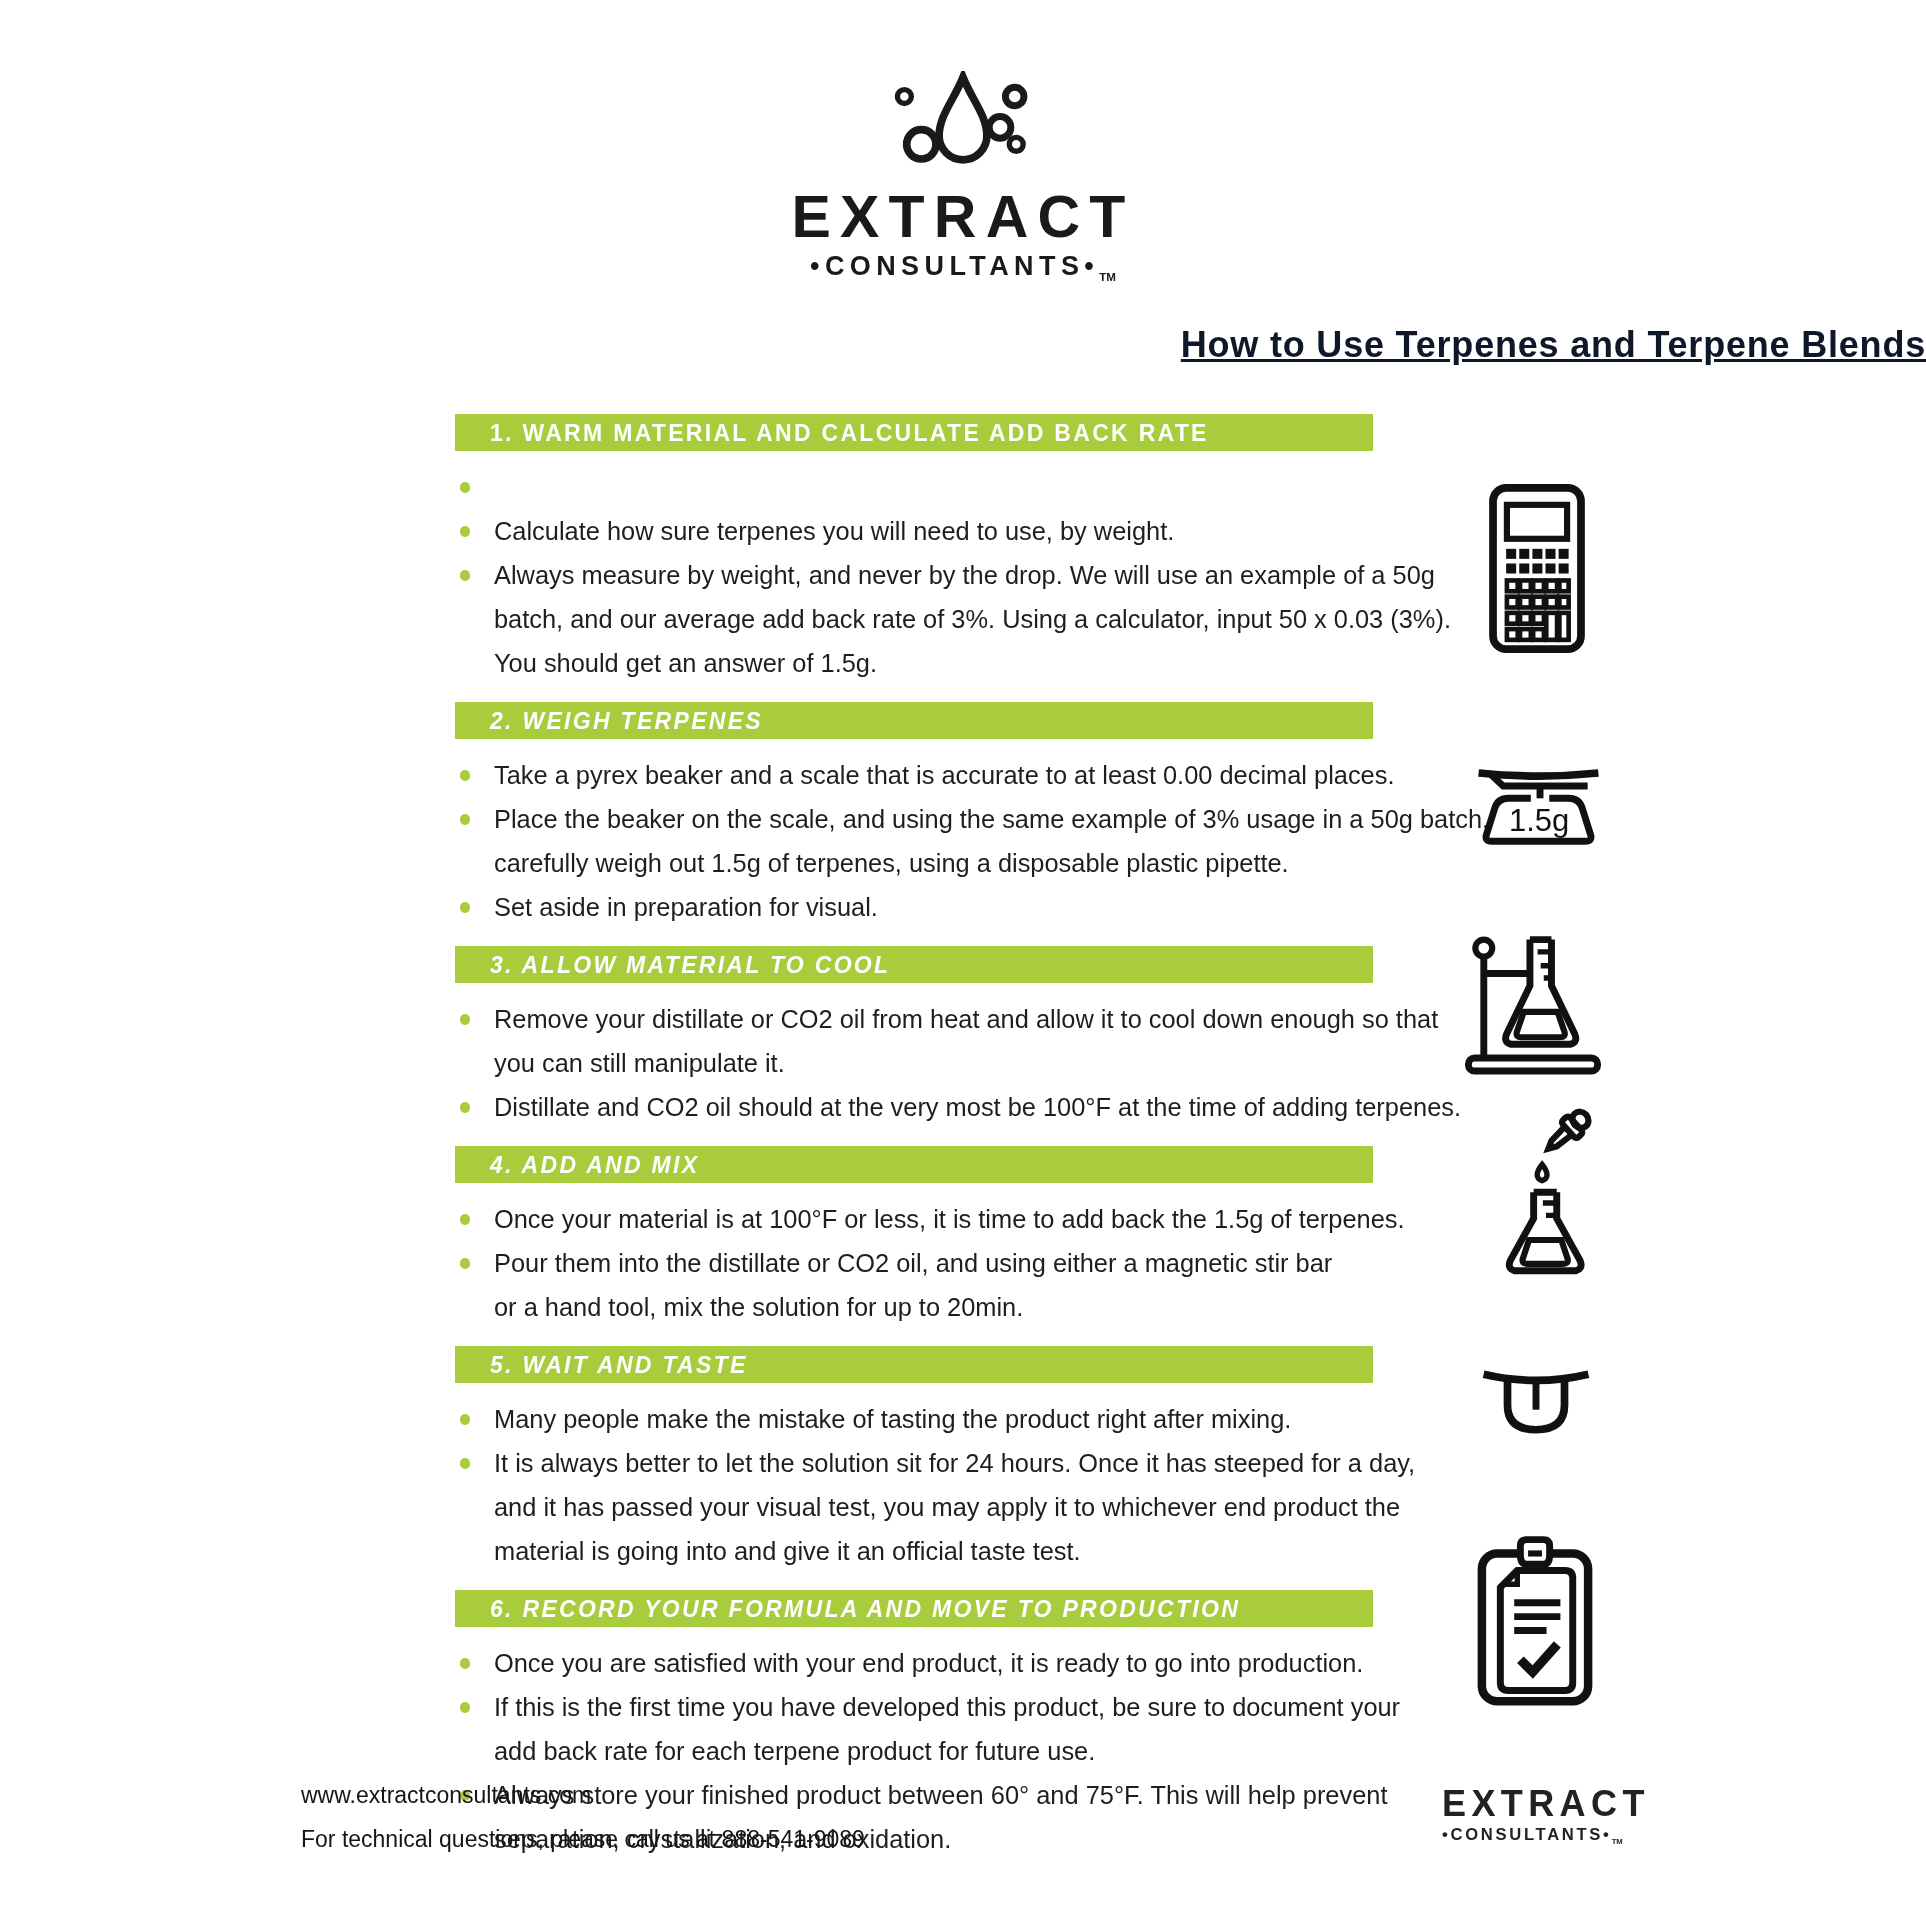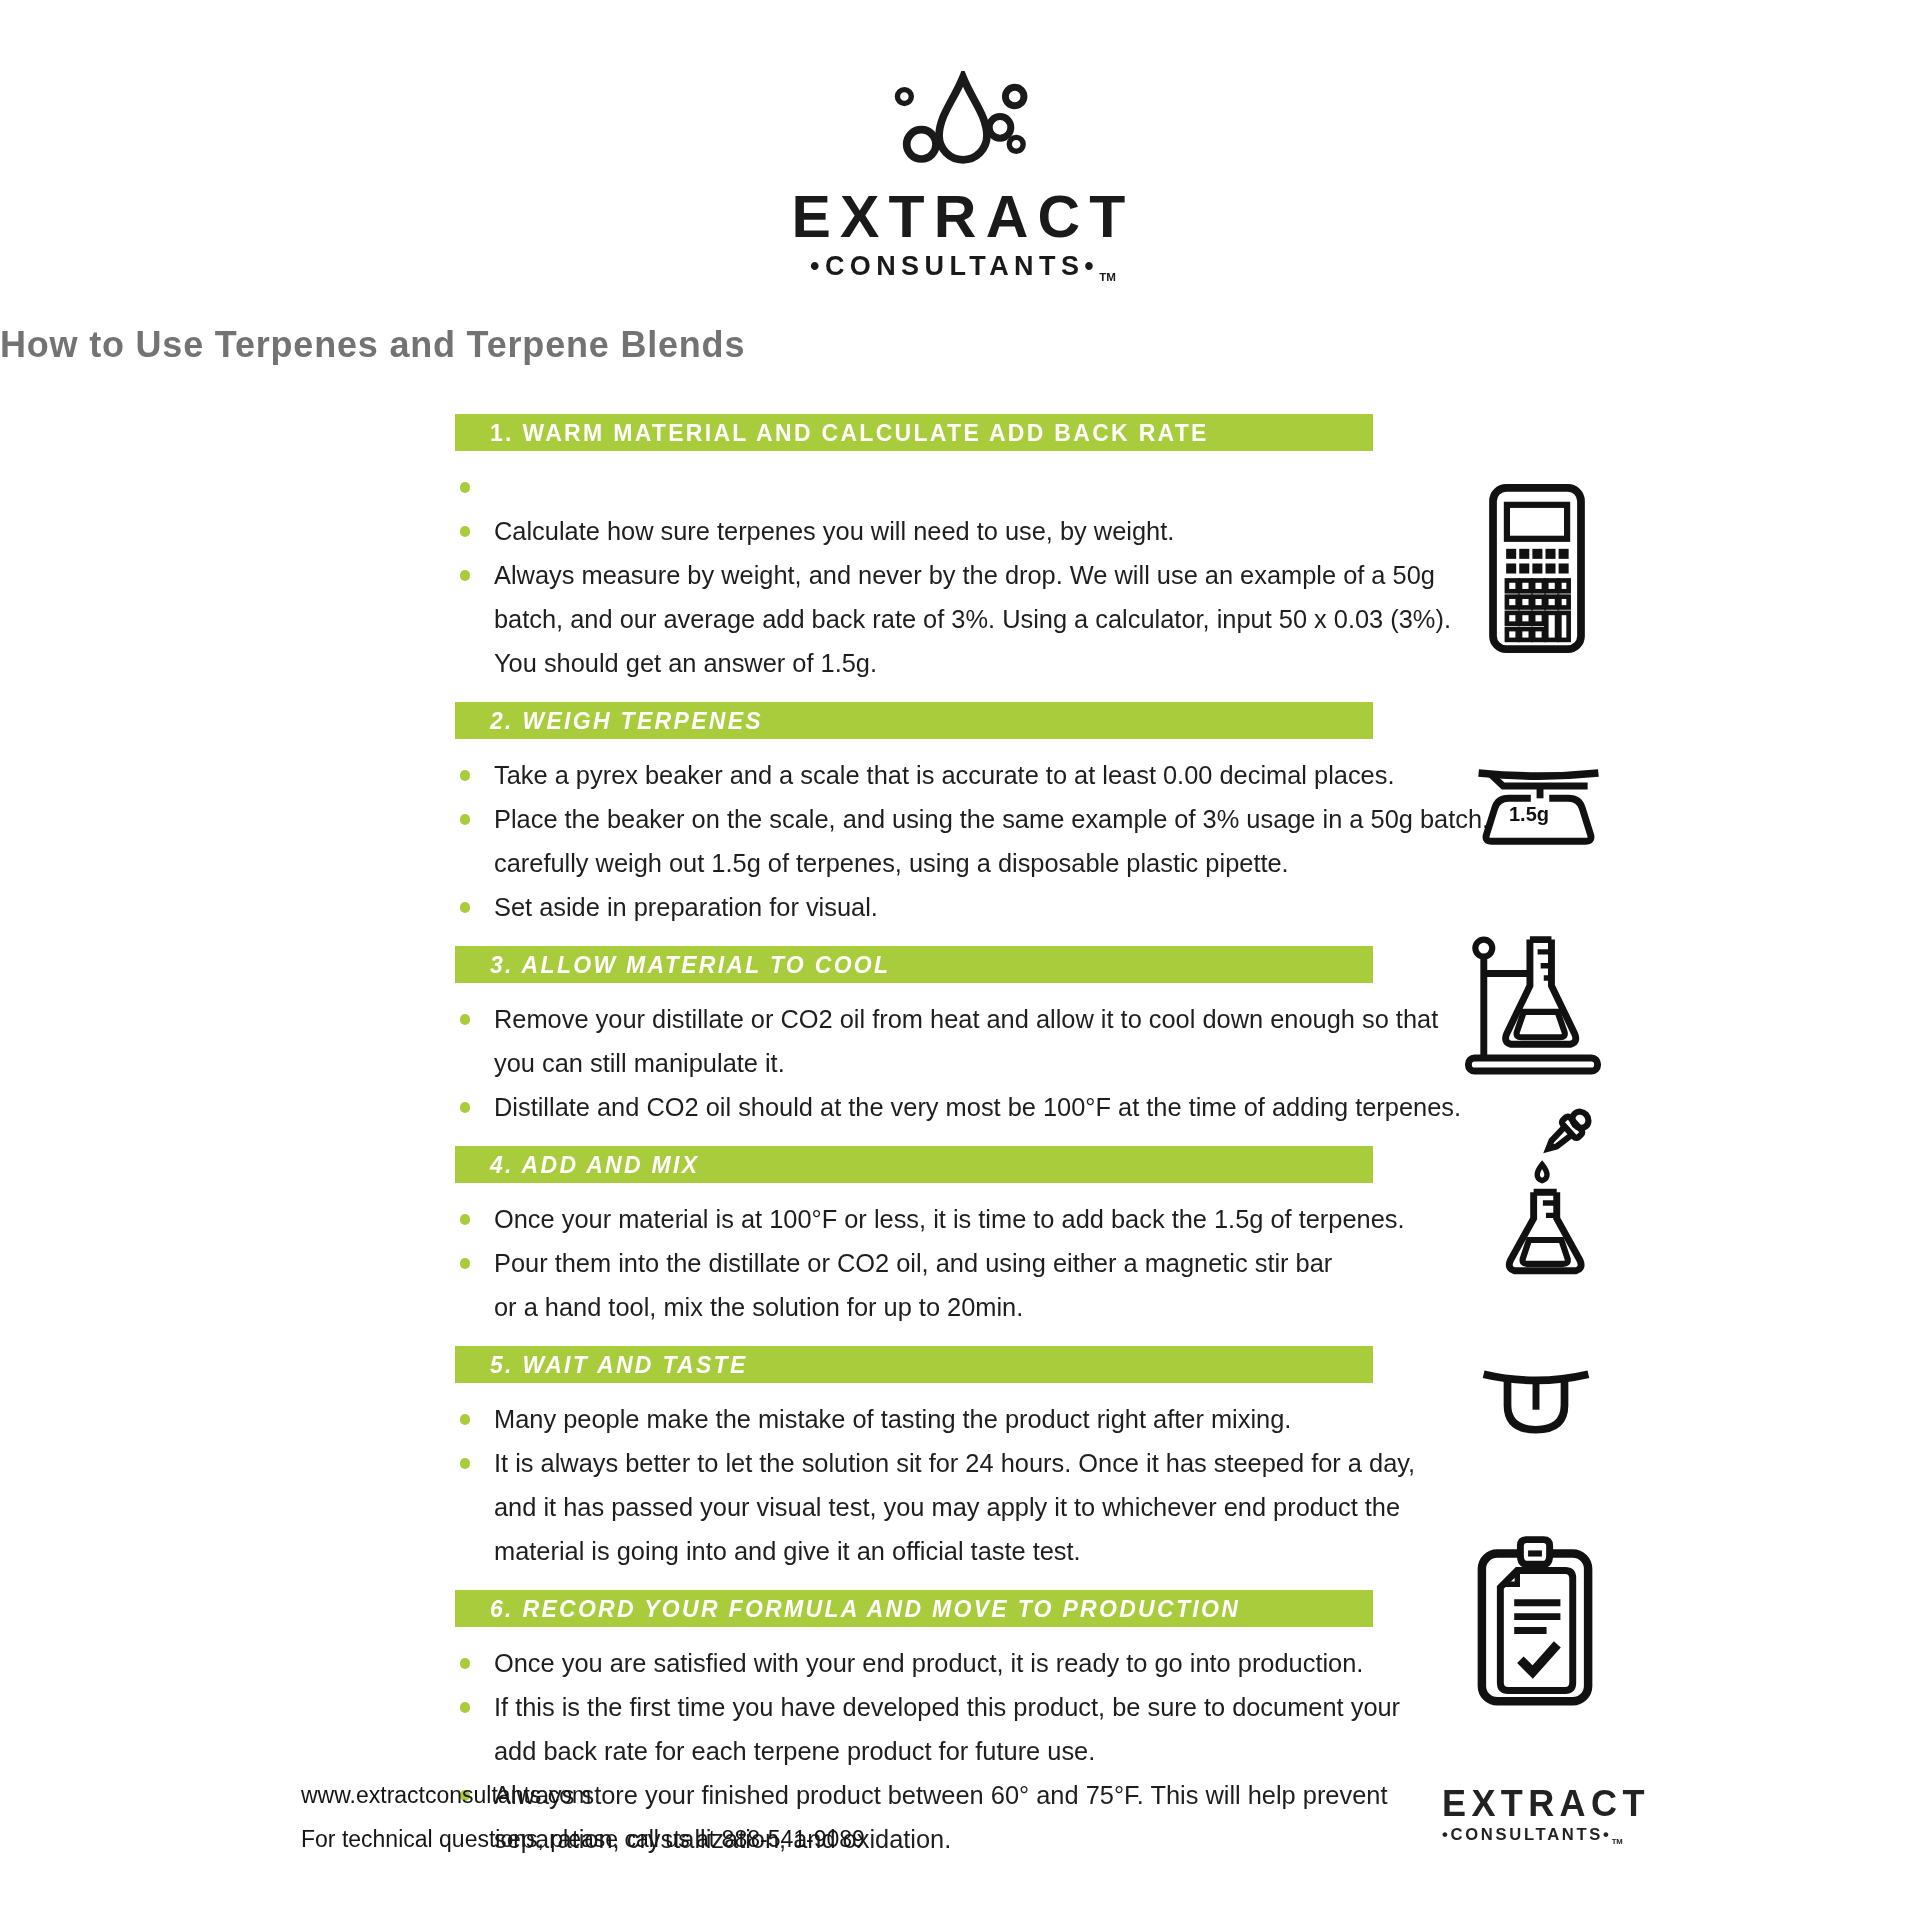--- a/index.html
+++ b/index.html
@@ -7,33 +7,33 @@
   .abs{position:absolute;}
 
   
   .logo-top{left:0;right:0;top:71px;text-align:center;}
   .logo-mark{display:block;margin:0 auto;}
   .logo-word{font-weight:bold;font-size:59px;letter-spacing:9.2px;color:#1a1a1a;line-height:1.0;margin-top:4.6px;}
   .logo-sub{font-weight:bold;font-size:27px;letter-spacing:5.4px;color:#1a1a1a;margin-top:4.6px;}
   .logo-sub .tm{font-size:11.6px;letter-spacing:0;vertical-align:sub;}
 
   
-  .doc-title{left:0;right:0;top:324px;text-align:left;font-size:36px;font-weight:bold;color:#737373;letter-spacing:0.8px;}
+  .doc-title{left:0;right:0;top:324px;text-align:right;font-size:36px;font-weight:bold;color:#0f172a;letter-spacing:0.8px;text-decoration:underline;}
 
   
   .content{left:455px;top:414px;width:918px;}
   .bar{height:37px;background:#a8cc3c;color:#ffffff;font-weight:bold;font-size:23px;letter-spacing:2.3px;line-height:39px;padding-left:35px;box-sizing:border-box;margin:0 0 14px 0;}
   .bar.gap{margin-top:17px;font-style:italic;}
   .line{position:relative;height:44px;line-height:44px;font-size:25.4px;color:#1e1e1e;padding-left:39px;white-space:nowrap;}
   .dot{position:absolute;left:4.6px;top:17px;width:10.8px;height:10.8px;border-radius:50%;background:#a8cc3c;}
 
   
   .icon-box{position:absolute;}
   .icon-box svg{display:block;}
-  .scale-label{position:absolute;font-weight:bold;font-size:20px;color:#111;}
+  .scale-label{position:absolute;font-weight:normal;font-size:31px;color:#111;}
 
   
   .footer{left:301px;top:1782px;font-size:23px;font-weight:500;color:#151515;}
   .footer .l1{margin-bottom:17px;}
   .logo-bottom{left:1442px;top:1786px;color:#222;}
   .logo-bottom .w{font-weight:bold;font-size:36px;letter-spacing:5.4px;line-height:1;}
   .logo-bottom .s{font-weight:bold;font-size:16.6px;letter-spacing:2.7px;margin-top:3.1px;}
   .logo-bottom .tm{font-size:7.7px;letter-spacing:0;vertical-align:sub;}
 </style>
 </head>

